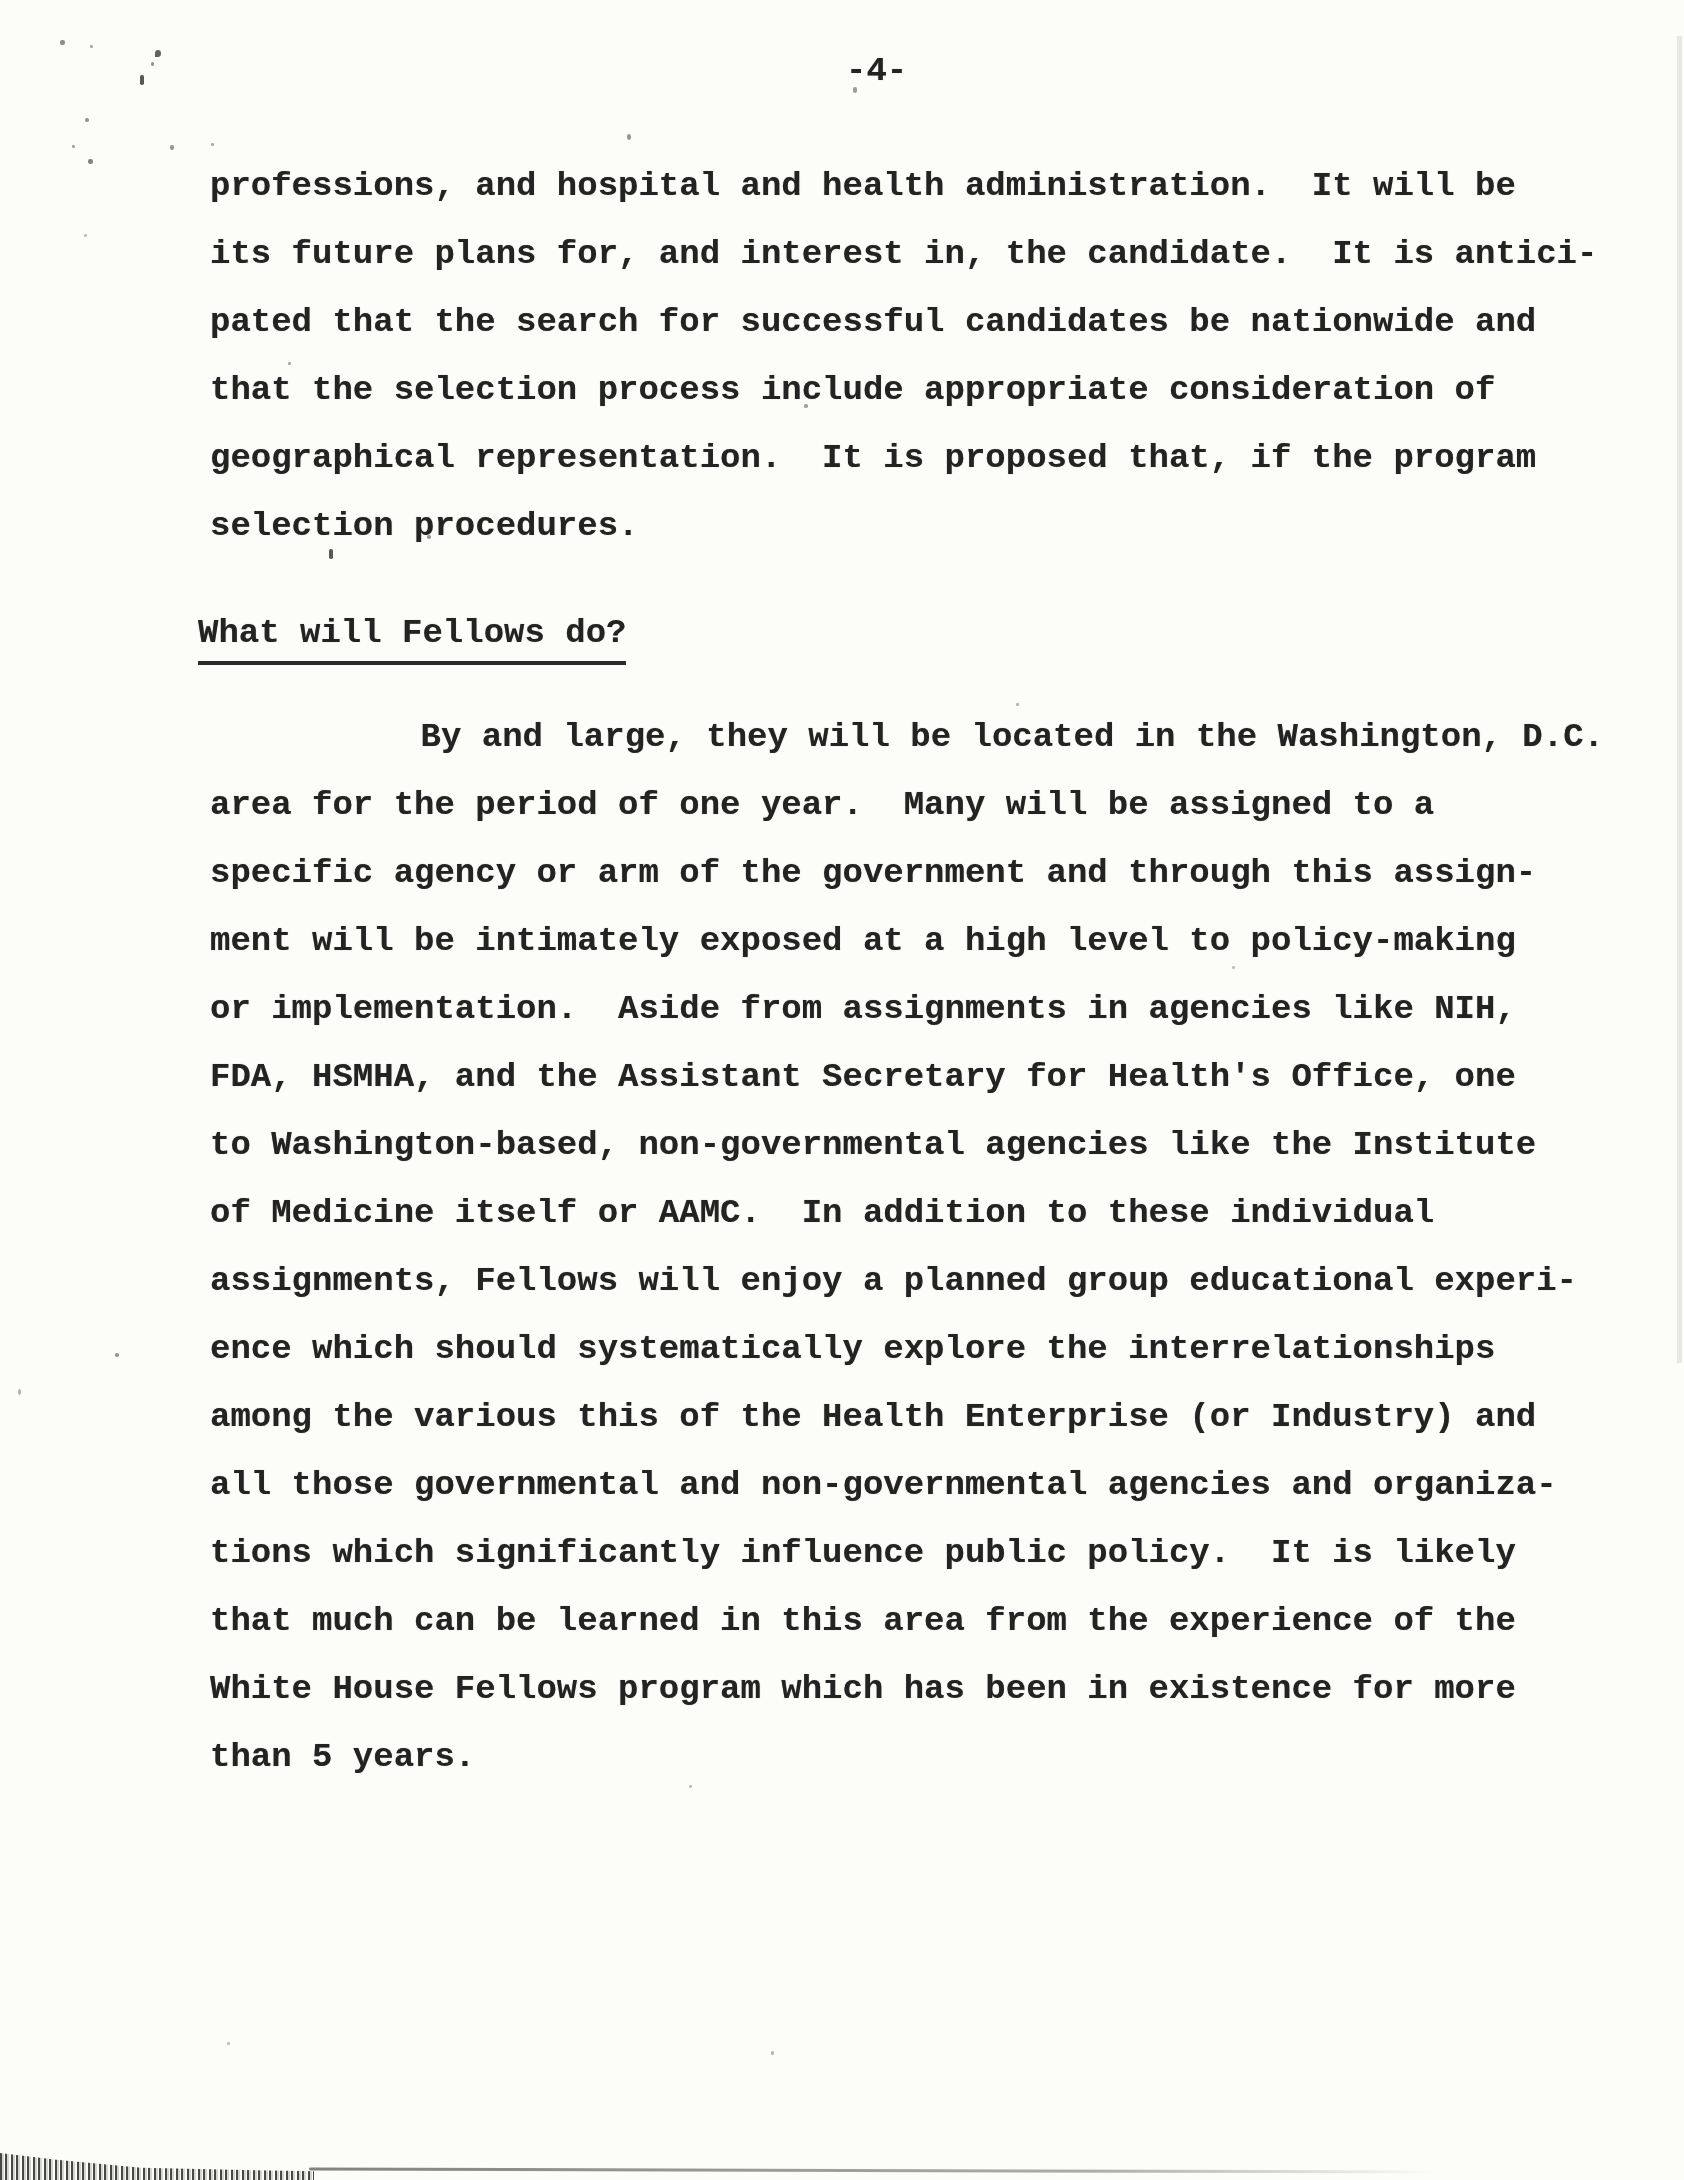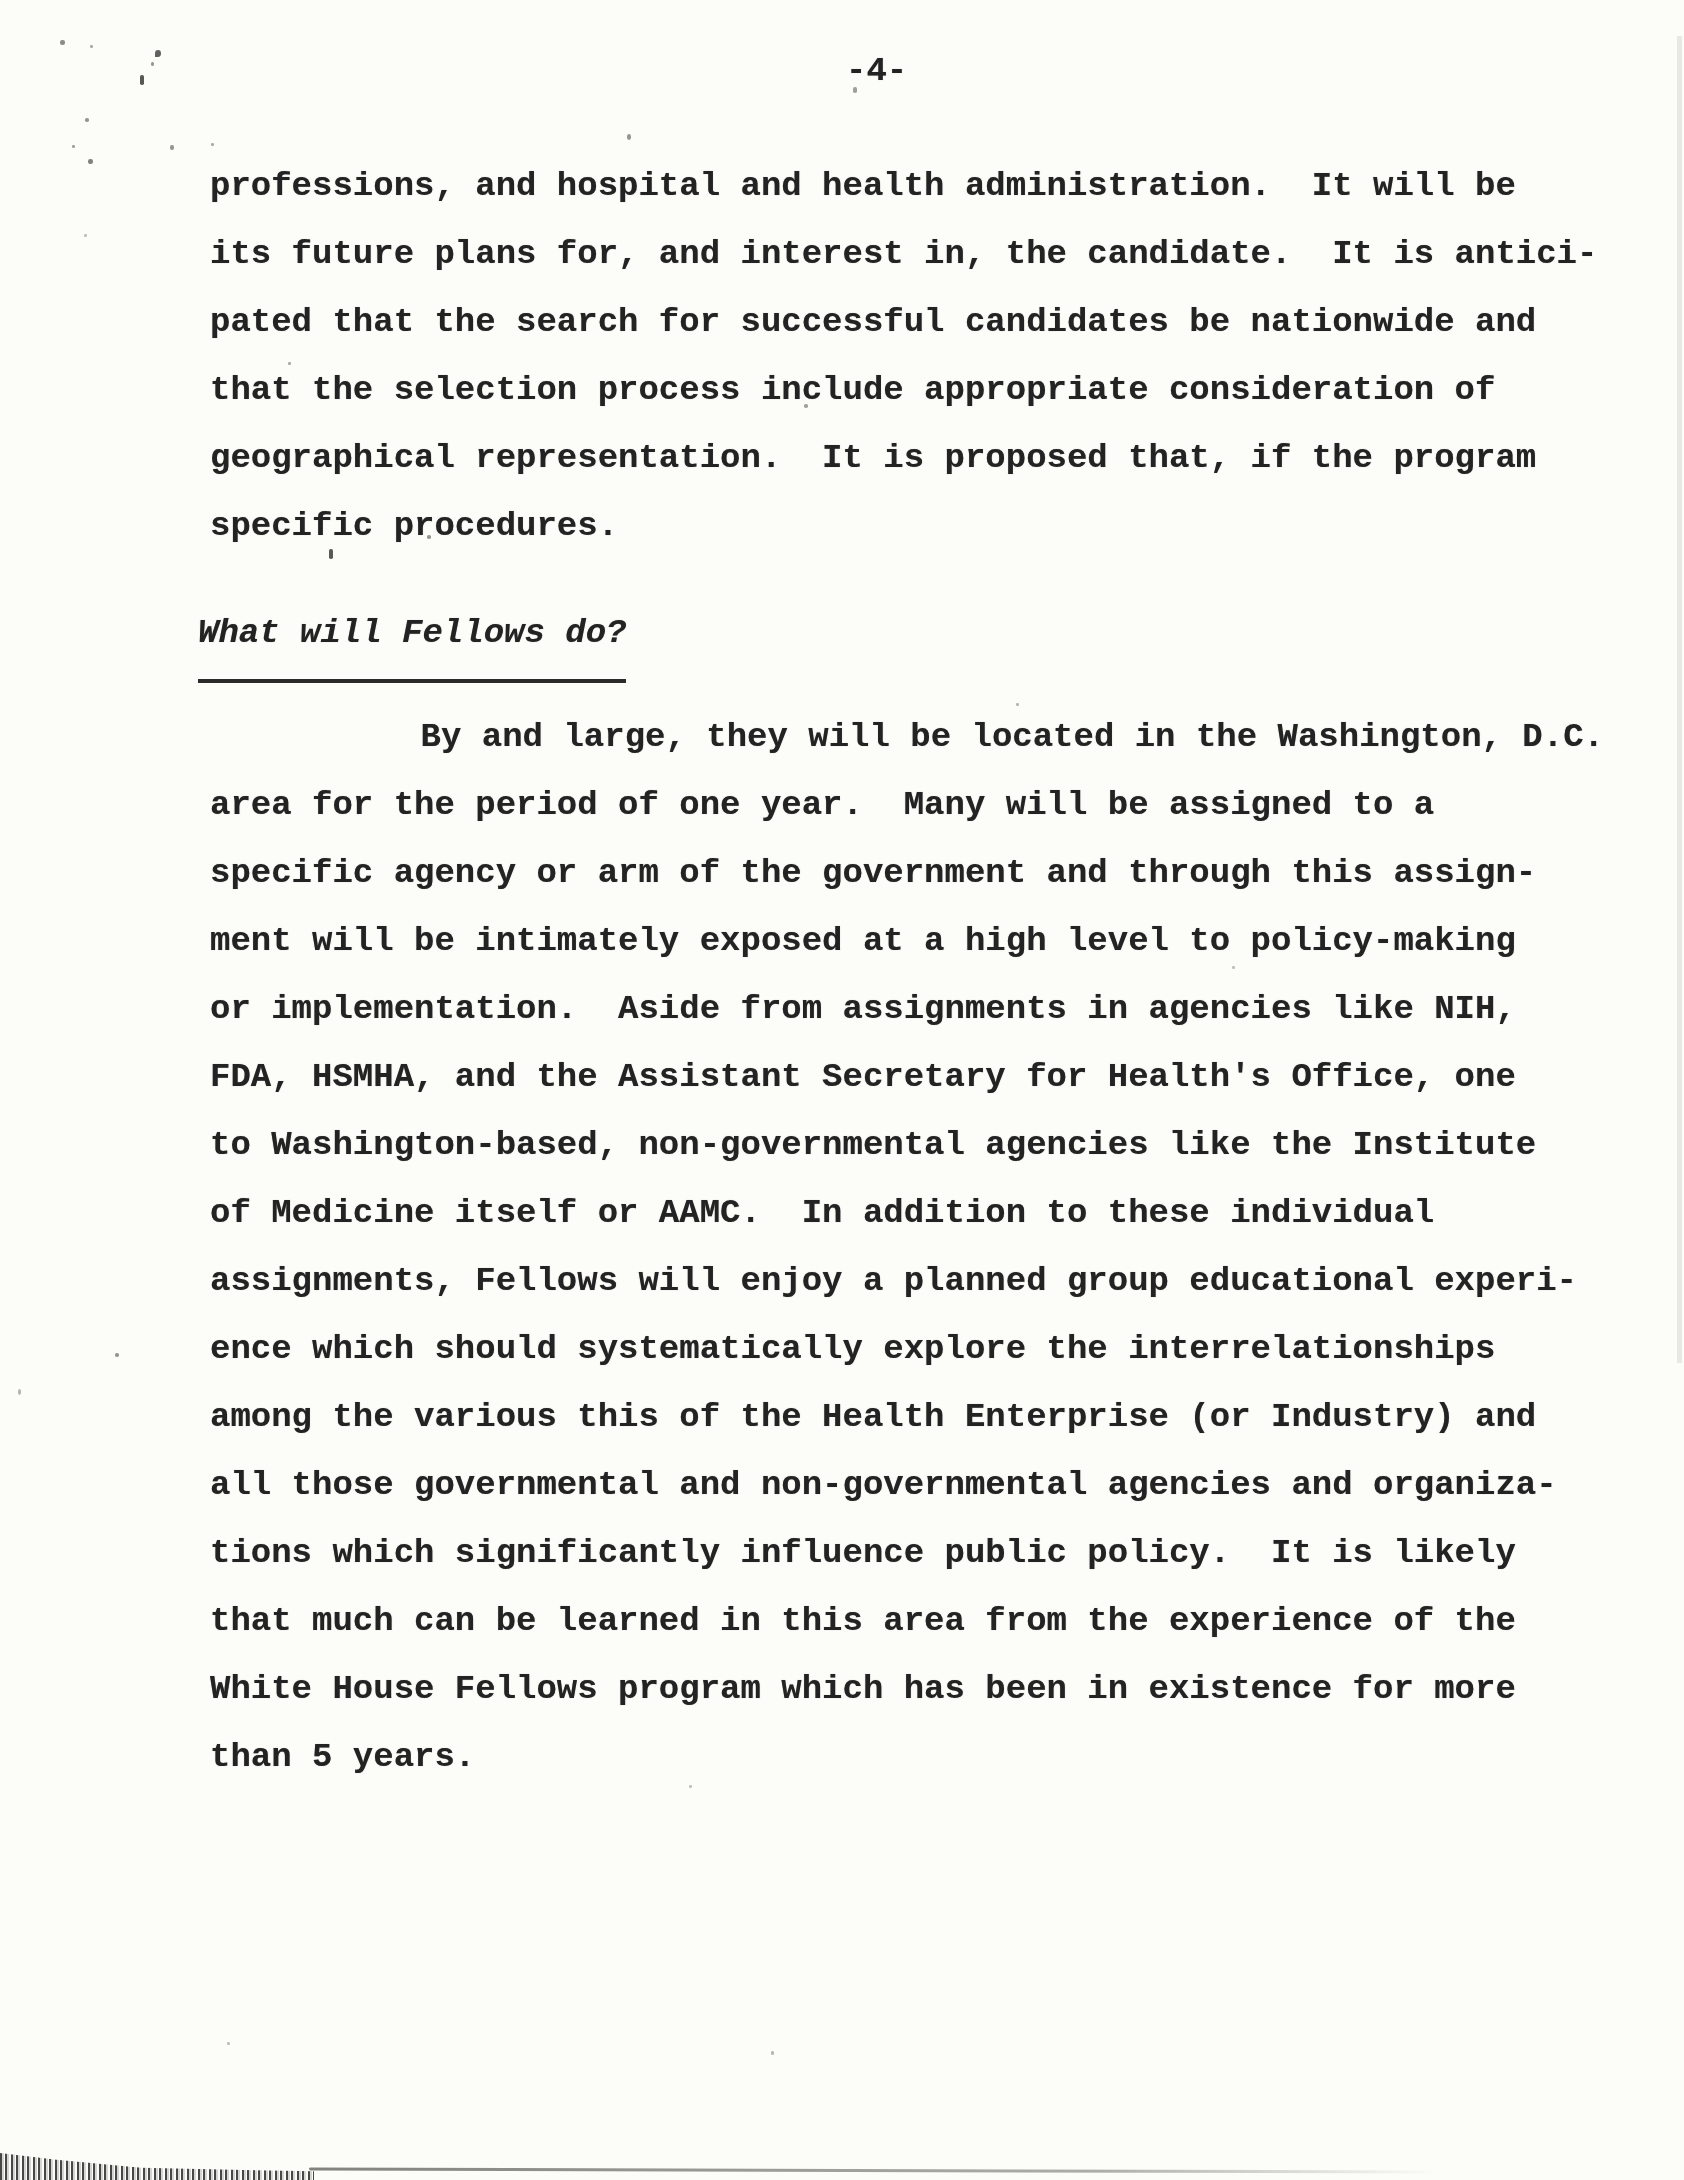--- a/index.html
+++ b/index.html
@@ -45,23 +45,22 @@
     margin-bottom: 36px;
     height: 68px;
     line-height: 68px;
     font-size: 34px;
     white-space: pre;
     text-shadow: 0 0 0.9px rgba(35,35,35,0.45);
   }
   .heading-text {
     display: inline-block;
     border-bottom: 4.5px solid #2b2b2b;
-    padding-bottom: 18px;
+    padding-bottom: 0;
     line-height: 55px;
-    font-style: italic;
   }
   .speck {
     position: absolute;
     background: #2e2e2c;
     border-radius: 50%;
   }
   .scan-band {
     position: absolute;
     left: 0;
     top: 2153px;
@@ -100,21 +99,21 @@
 
   <div class="page-number">-4-</div>
 
   <div class="body" id="doc-body">
       <div class="paragraph">
         <div class="line">professions, and hospital and health administration.  It will be</div>
         <div class="line">its future plans for, and interest in, the candidate.  It is antici-</div>
         <div class="line">pated that the search for successful candidates be nationwide and</div>
         <div class="line">that the selection process include appropriate consideration of</div>
         <div class="line">geographical representation.  It is proposed that, if the program</div>
-        <div class="line">specific procedures.</div>
+        <div class="line">selection procedures.</div>
       </div>
       <div class="heading"><span class="heading-text">What will Fellows do?</span></div>
       <div class="paragraph">
         <div class="line indent">By and large, they will be located in the Washington, D.C.</div>
         <div class="line">area for the period of one year.  Many will be assigned to a</div>
         <div class="line">specific agency or arm of the government and through this assign-</div>
         <div class="line">ment will be intimately exposed at a high level to policy-making</div>
         <div class="line">or implementation.  Aside from assignments in agencies like NIH,</div>
         <div class="line">FDA, HSMHA, and the Assistant Secretary for Health's Office, one</div>
         <div class="line">to Washington-based, non-governmental agencies like the Institute</div>

